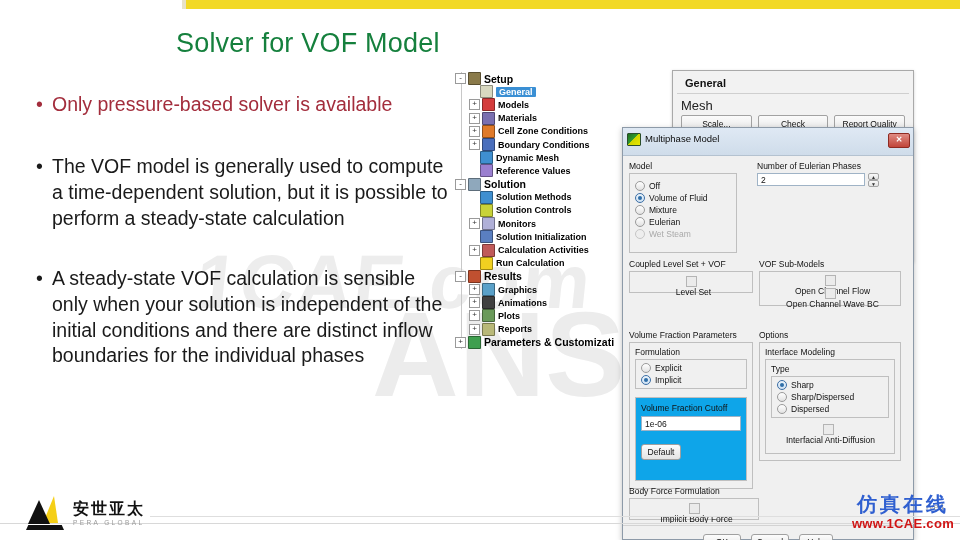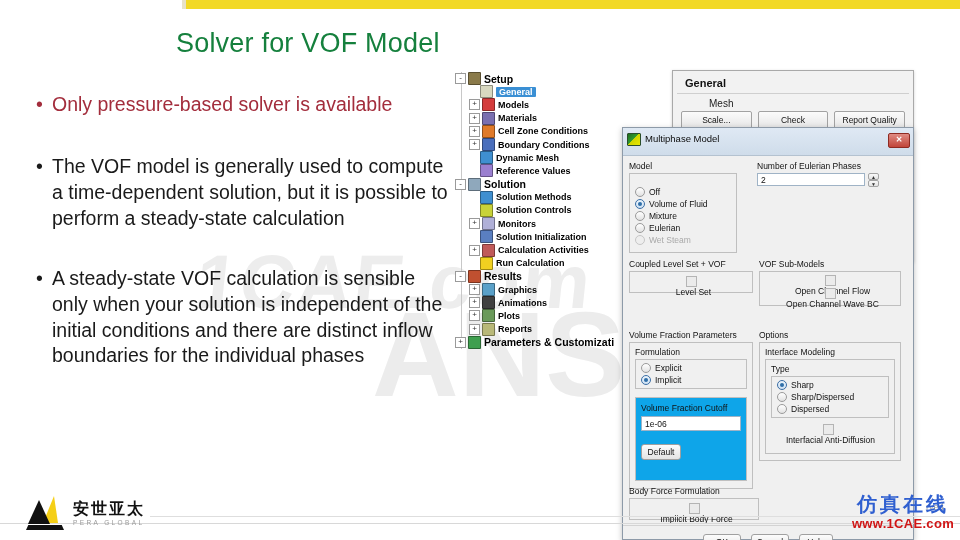--- a/index.html
+++ b/index.html
@@ -74,21 +74,21 @@
   
   .genpanel{
     position:absolute;left:672px;top:70px;width:240px;height:190px;
     background:#f2f2f2;border:1px solid #a9a9a9;
     box-shadow:0 1px 3px rgba(0,0,0,.18);
   }
   .genpanel .gp-title{
     font-size:11px;font-weight:bold;color:#111;padding:6px 8px 4px 8px;
     border-bottom:1px solid #cfcfcf;margin:0 4px;
   }
-  .genpanel .gp-sec{font-size:10px;color:#222;padding:4px 0 2px 8px;margin-left:28px;}
+  .genpanel .gp-sec{font-size:13px;color:#222;padding:4px 0 2px 8px;}
   .genpanel .gp-row{display:flex;gap:6px;padding:0 8px;}
   .genpanel .gp-btn{
     flex:1;font-size:8.5px;text-align:center;padding:3px 0;
     background:linear-gradient(#fbfbfb,#e6e6e6);
     border:1px solid #a2a2a2;border-radius:2px;color:#111;
   }
 
   
   .dlg{
     position:absolute;left:622px;top:127px;width:290px;height:411px;
@@ -334,21 +334,21 @@
     <div class="dlg-tb">
       <div class="app-ico"></div>
       <div class="ttl">Multiphase Model</div>
       <div class="close">✕</div>
     </div>
 
     <div class="dlg-body">
 
       <div class="grp" style="left:6px;top:5px;width:108px;">
         <div class="grp-lbl">Model</div>
-        <div class="grp-box" style="height:80px;padding-top:12px;">
+        <div class="grp-box" style="height:80px;padding-top:6px;">
           <div class="rad">
             <span class="rb"></span>
             <span class="rl">Off</span>
           </div>
           <div class="rad">
             <span class="rb on"></span>
             <span class="rl">Volume of Fluid</span>
           </div>
           <div class="rad">
             <span class="rb"></span>

